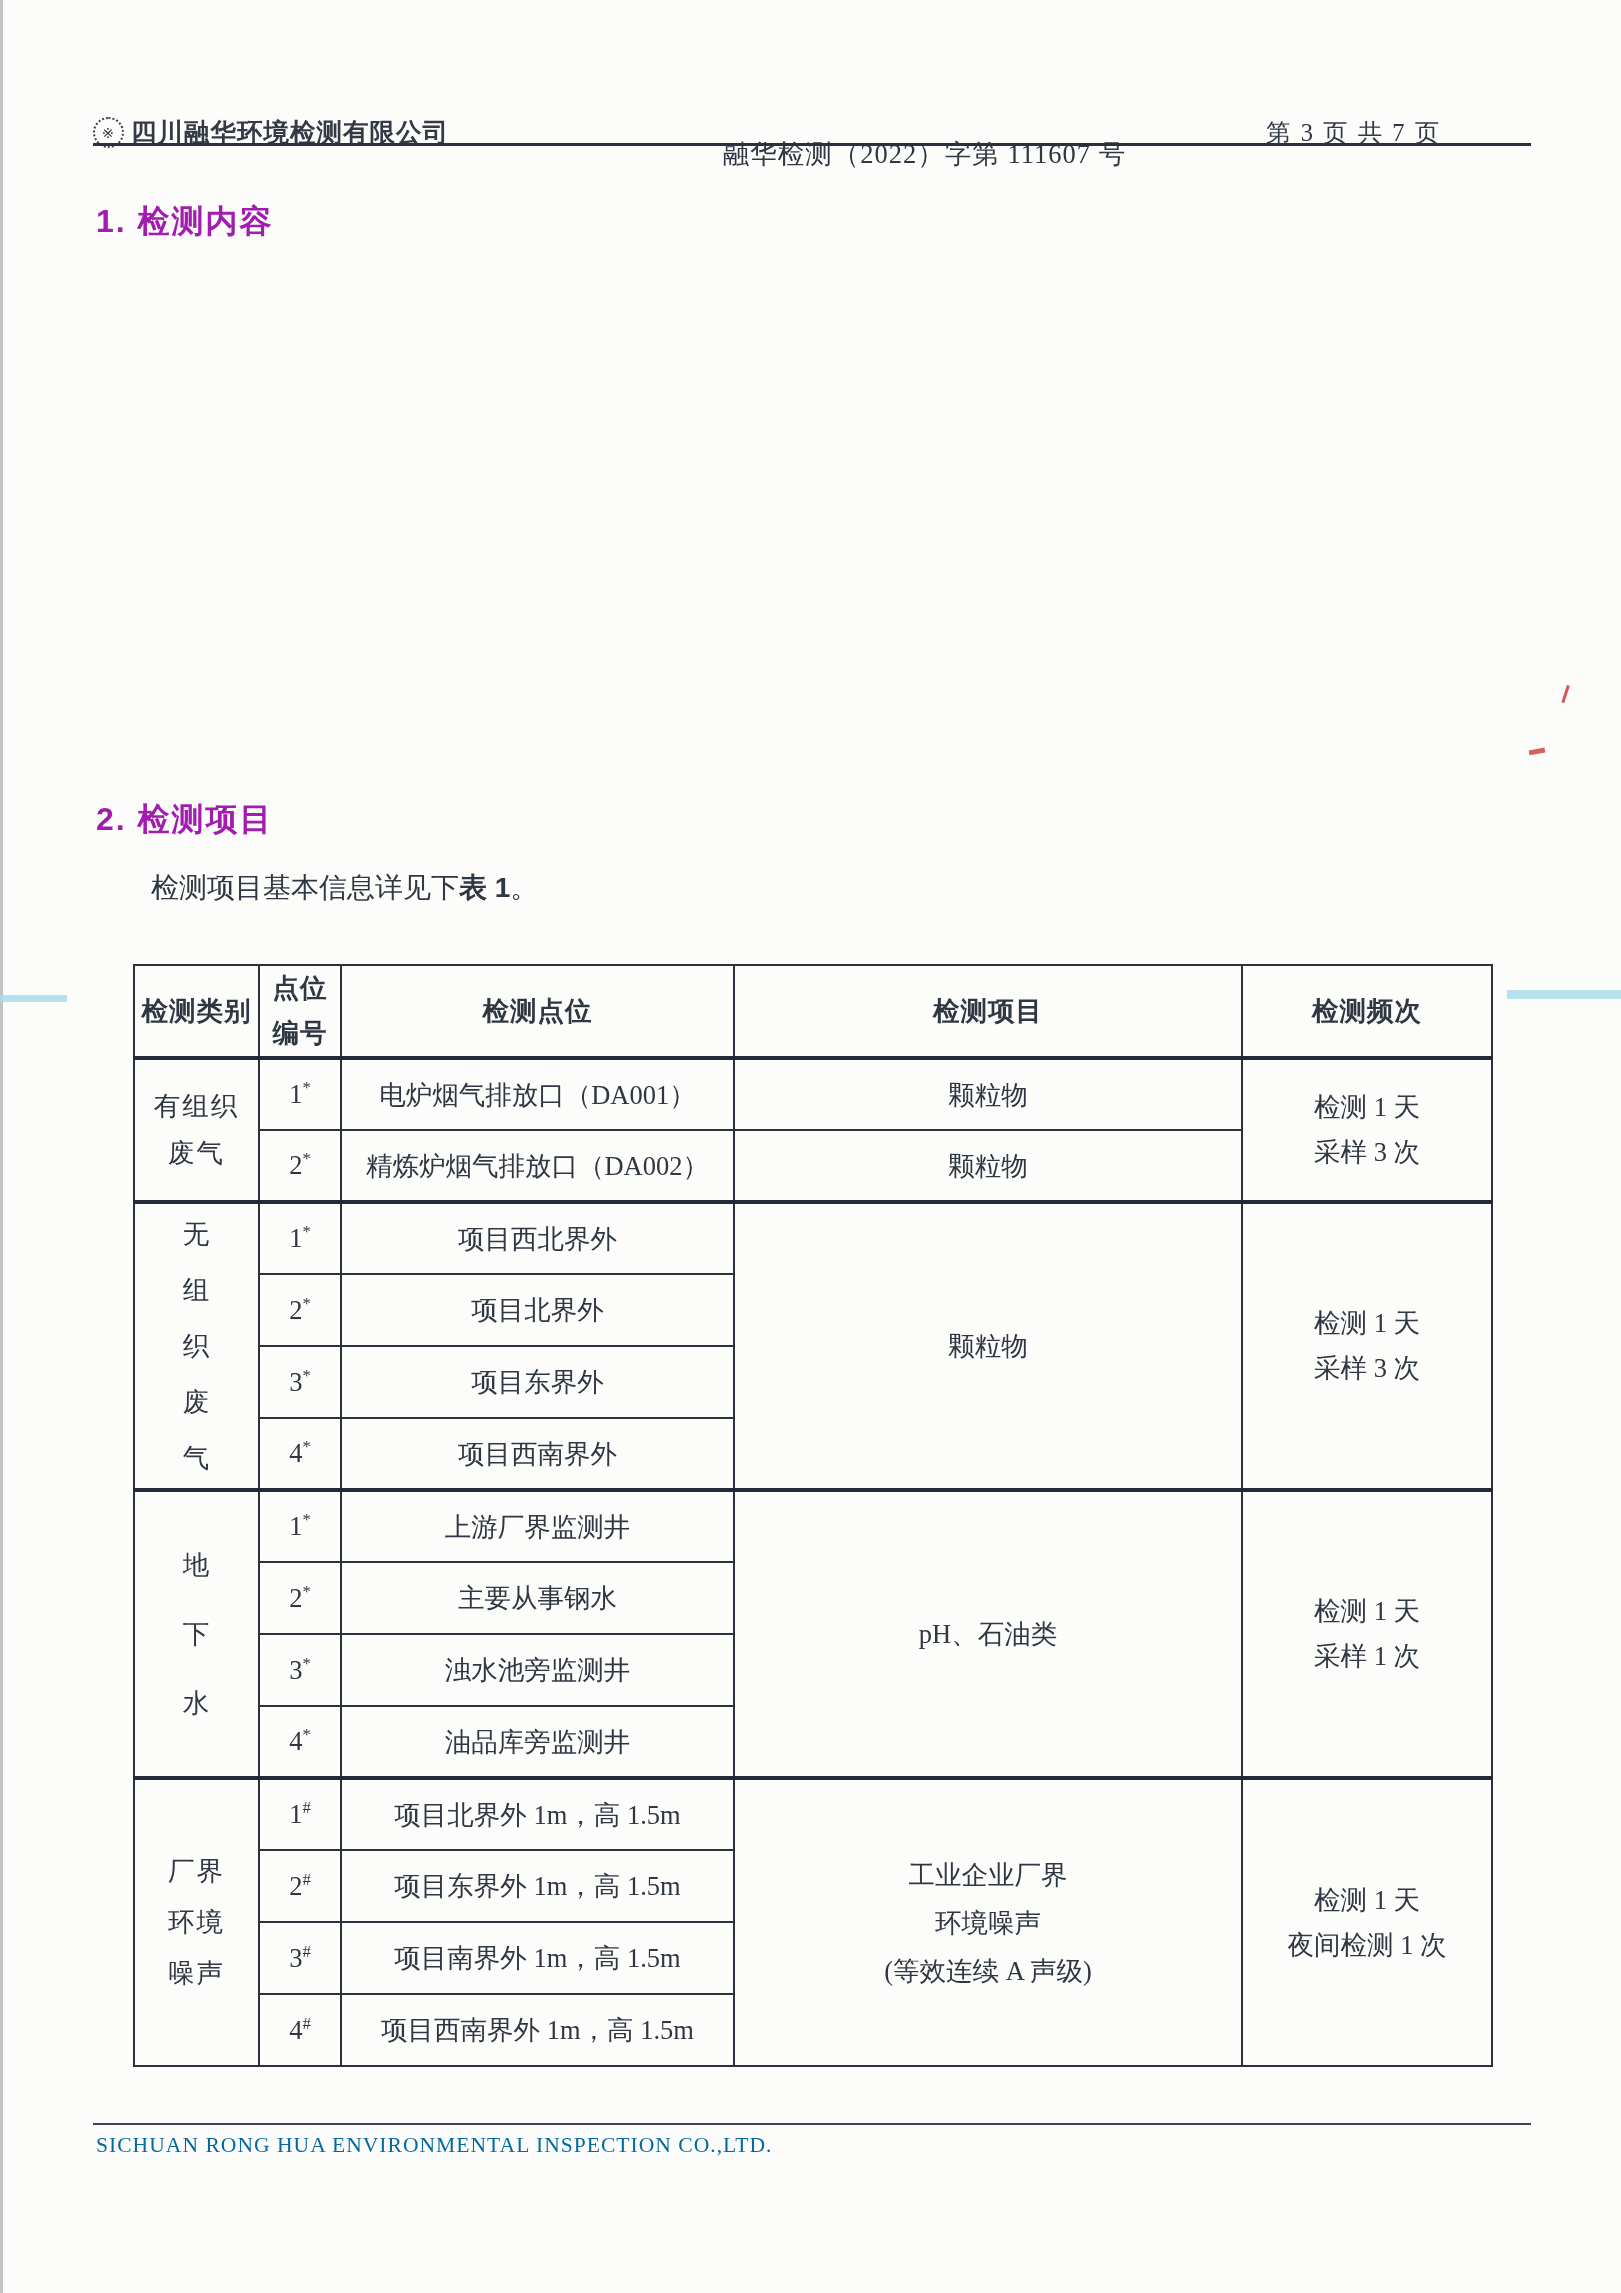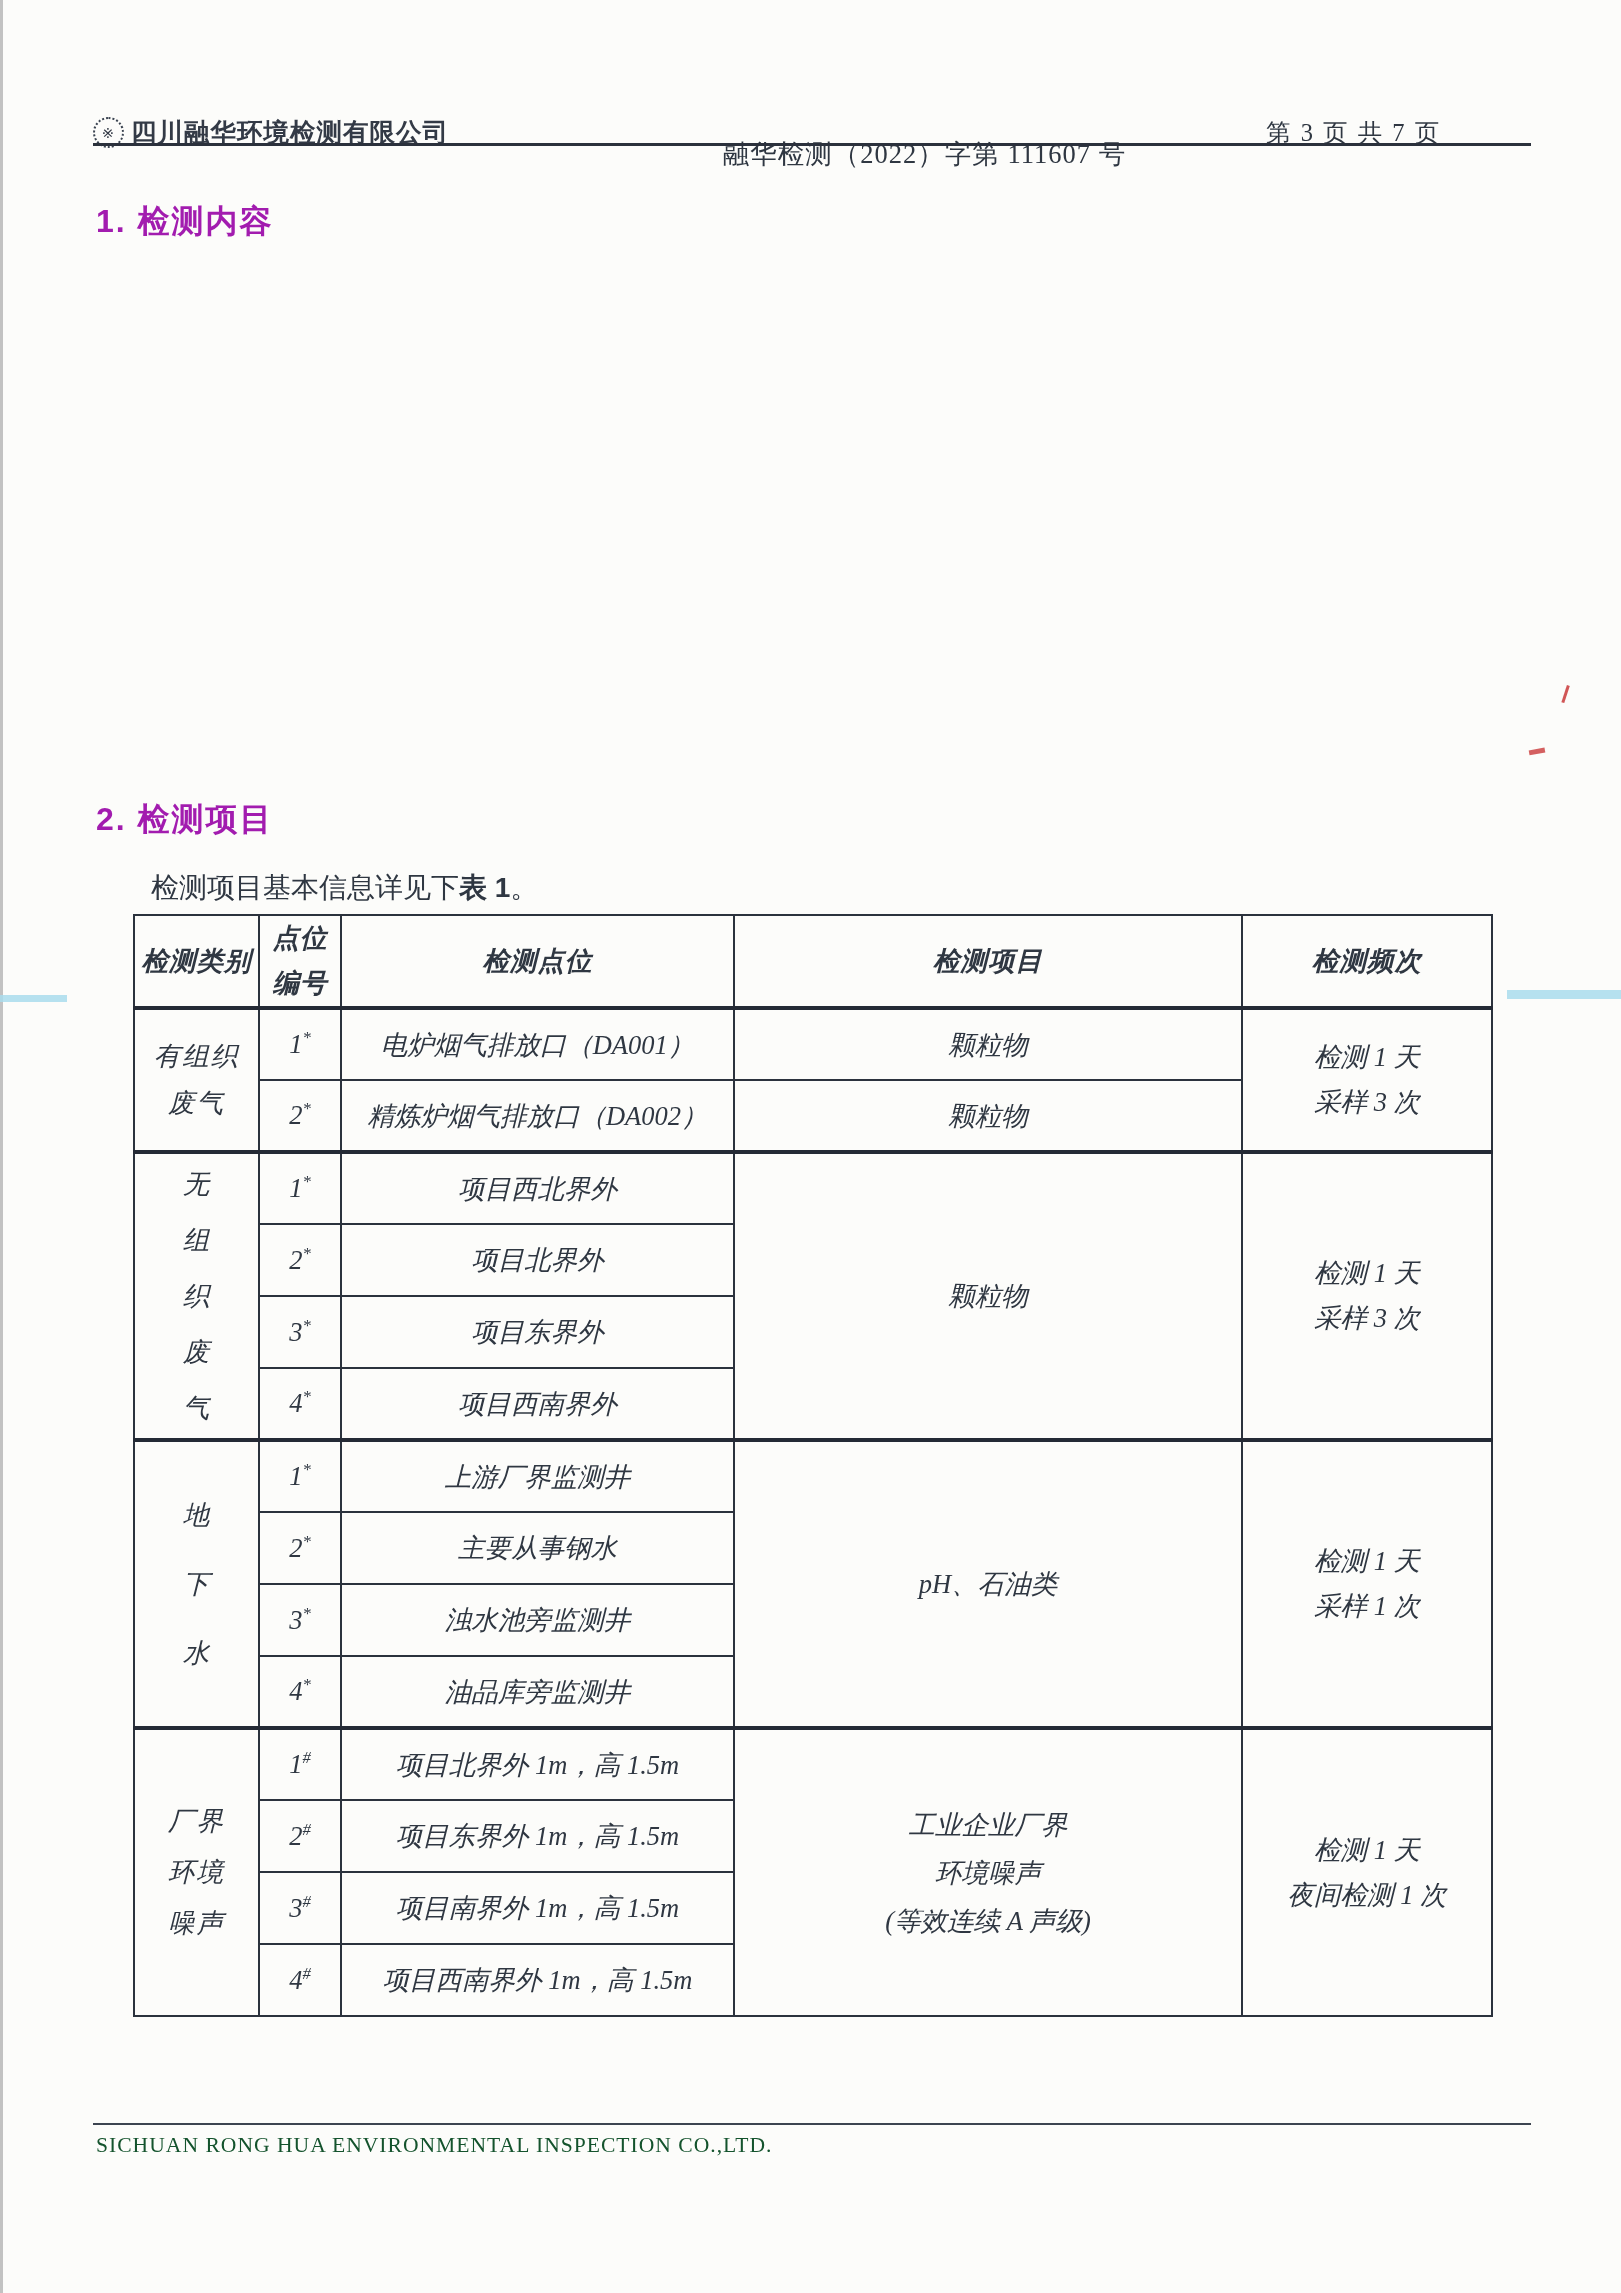--- a/index.html
+++ b/index.html
@@ -28,41 +28,41 @@
         text-align:justify;text-indent:57px;letter-spacing:0.5px;}
   #para1{top:265px;}
   #para2{top:582px;}
   #sec2-intro{position:absolute;left:94px;top:857px;width:1439px;font-size:28px;line-height:61px;text-indent:57px;}
   #sec2-intro b{font-family:"Liberation Sans","DejaVu Sans",sans-serif;font-weight:700;}
 
   .table-caption{position:absolute;left:94px;top:917px;width:1439px;text-align:center;
         font-family:"Liberation Sans","DejaVu Sans",sans-serif;font-weight:700;font-size:29px;letter-spacing:2px;color:#2a303b;}
 
   
-  table.t1{position:absolute;left:133px;top:914px;width:1358px;border-collapse:collapse;table-layout:fixed;
-        font-size:26.5px;color:#2f3742;font-style:italic;}
+  table.t1{position:absolute;left:133px;top:964px;width:1358px;border-collapse:collapse;table-layout:fixed;
+        font-size:26.5px;color:#2f3742;}
   table.t1{border:2.9px solid #242a35;}
   .t1 th,.t1 td{border:2px solid #2b323d;text-align:center;vertical-align:middle;padding:0 3.9px;overflow:hidden;}
   .t1 th{font-family:"Liberation Sans","DejaVu Sans",sans-serif;font-weight:700;font-size:26.5px;
         border-bottom:4.9px solid #242a35;letter-spacing:1px;}
   .t1 thead tr{height:90px;}
   .t1 tbody tr{height:72px;}
   .ml{white-space:pre-line;}
   .lh-2{line-height:45px;}
   .cat-2l{line-height:47px;letter-spacing:2px;}
   .cat-v5{line-height:56px;letter-spacing:1px;}
   .cat-v3{line-height:69px;letter-spacing:1px;}
   .cat-n3{line-height:51px;letter-spacing:2px;}
   .item-3l{line-height:48px;}
   .gtop{border-top:4.9px solid #242a35 !important;}
   .pt sup{font-size:16.7px;line-height:0;}
 
   
   .footer-rule{position:absolute;left:93px;top:2123px;width:1438px;height:2px;background:#3c4450;}
-  .footer-text{position:absolute;left:96px;top:2133px;font-size:21.6px;letter-spacing:1px;color:#14532d;
+  .footer-text{position:absolute;left:96px;top:2133px;font-size:21.6px;letter-spacing:1px;color:#0369a1;
         font-family:"Liberation Serif","DejaVu Serif",serif;}
 
   
   .art-blue-left{position:absolute;left:0;top:995px;width:67px;height:6.9px;background:#a9dcec;opacity:.85;}
   .art-blue-right{position:absolute;left:1507px;top:990px;width:114px;height:8.8px;background:#a9dcec;opacity:.85;}
   .art-red-1{position:absolute;left:1564px;top:686px;width:5.9px;height:17.6px;border-left:3.9px solid #c44;
         transform:rotate(18deg);opacity:.9;}
   .art-red-2{position:absolute;left:1529px;top:749px;width:15.7px;height:4.9px;background:#c44;
         transform:rotate(-10deg);opacity:.85;}
 </style>

